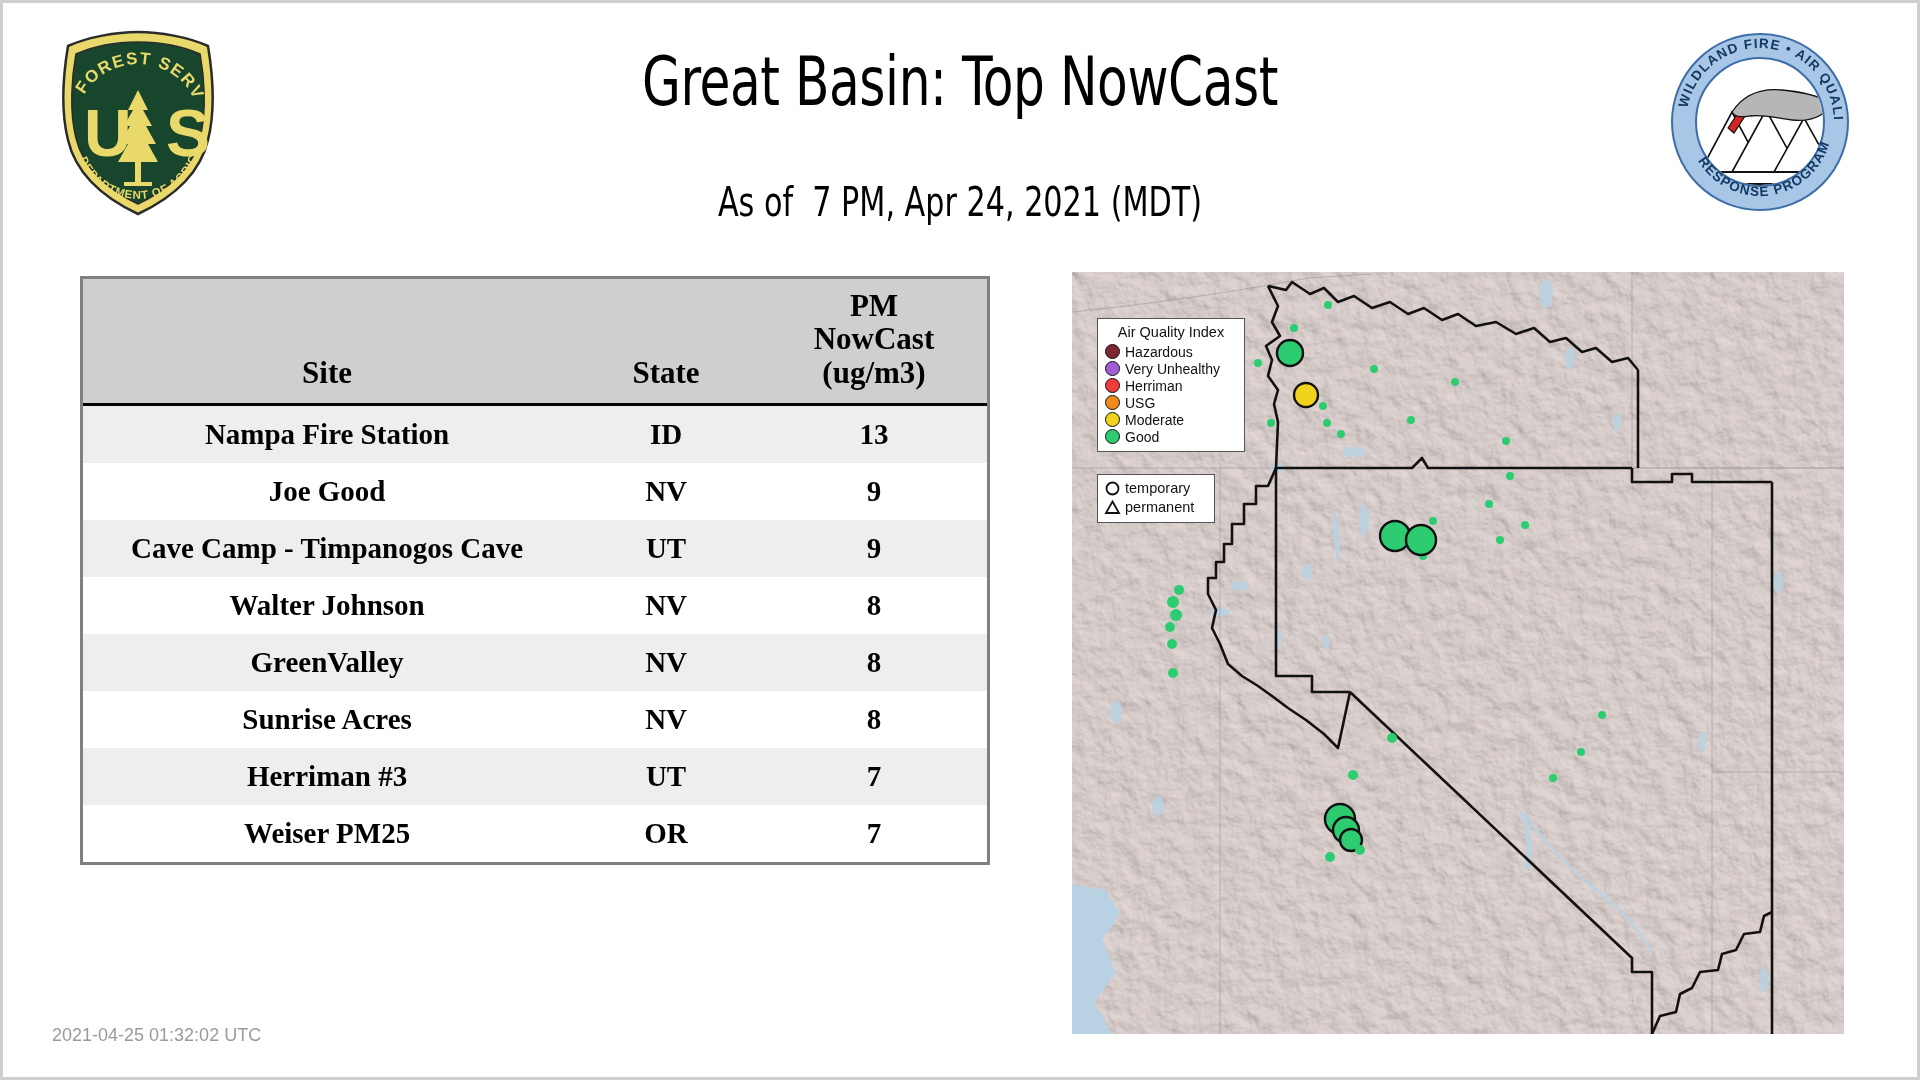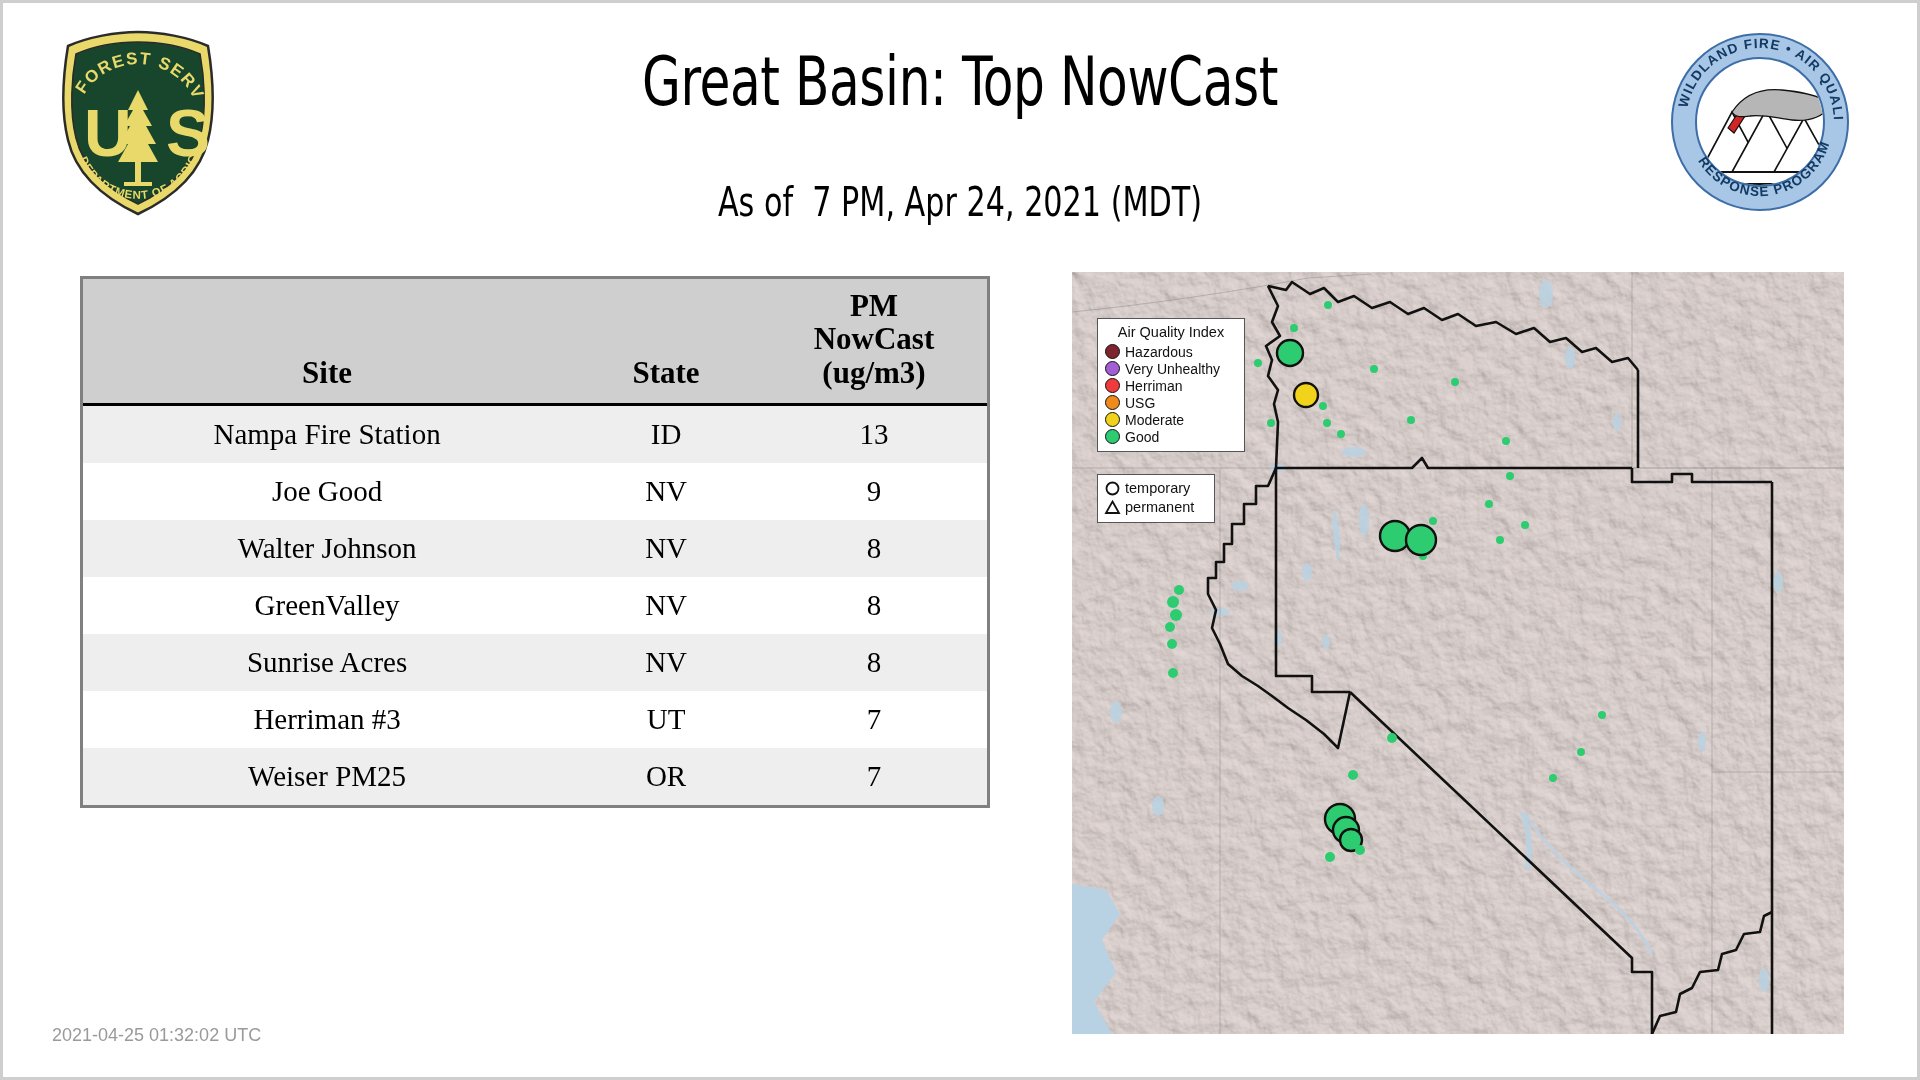--- a/index.html
+++ b/index.html
@@ -53,21 +53,21 @@
     font-size:31px;font-weight:bold;color:#000;
     padding:10px 4px 14px 4px;
     text-align:center;vertical-align:bottom;
     line-height:1.08;
   }
   table.aqtable thead th.site-col{width:54%;}
   table.aqtable thead th.state-col{width:21%;}
   table.aqtable thead th.val-col{width:25%;}
   table.aqtable tbody td{
     font-size:29px;color:#000;text-align:center;
-    padding:12px 4px;border:0;
+    padding:12px 4px;border:0;font-weight:bold;
   }
   table.aqtable tbody tr:nth-child(odd){background:#eeeeee;}
   table.aqtable tbody tr:nth-child(even){background:#ffffff;}
 
   .timestamp{
     position:absolute;left:52px;top:1025px;
     font-size:18px;color:#9a9a9a;
     font-family:"Liberation Sans",sans-serif;
   }
 
@@ -174,20 +174,25 @@
     </thead>
     <tbody id="table-body">
         <tr>
           <td>Nampa Fire Station</td>
           <td>ID</td>
           <td>13</td>
         </tr>
         <tr>
           <td>Joe Good</td>
           <td>NV</td>
+          <td>9</td>
+        </tr>
+        <tr>
+          <td>Cave Camp - Timpanogos Cave</td>
+          <td>UT</td>
           <td>9</td>
         </tr>
         <tr>
           <td>Walter Johnson</td>
           <td>NV</td>
           <td>8</td>
         </tr>
         <tr>
           <td>GreenValley</td>
           <td>NV</td>

